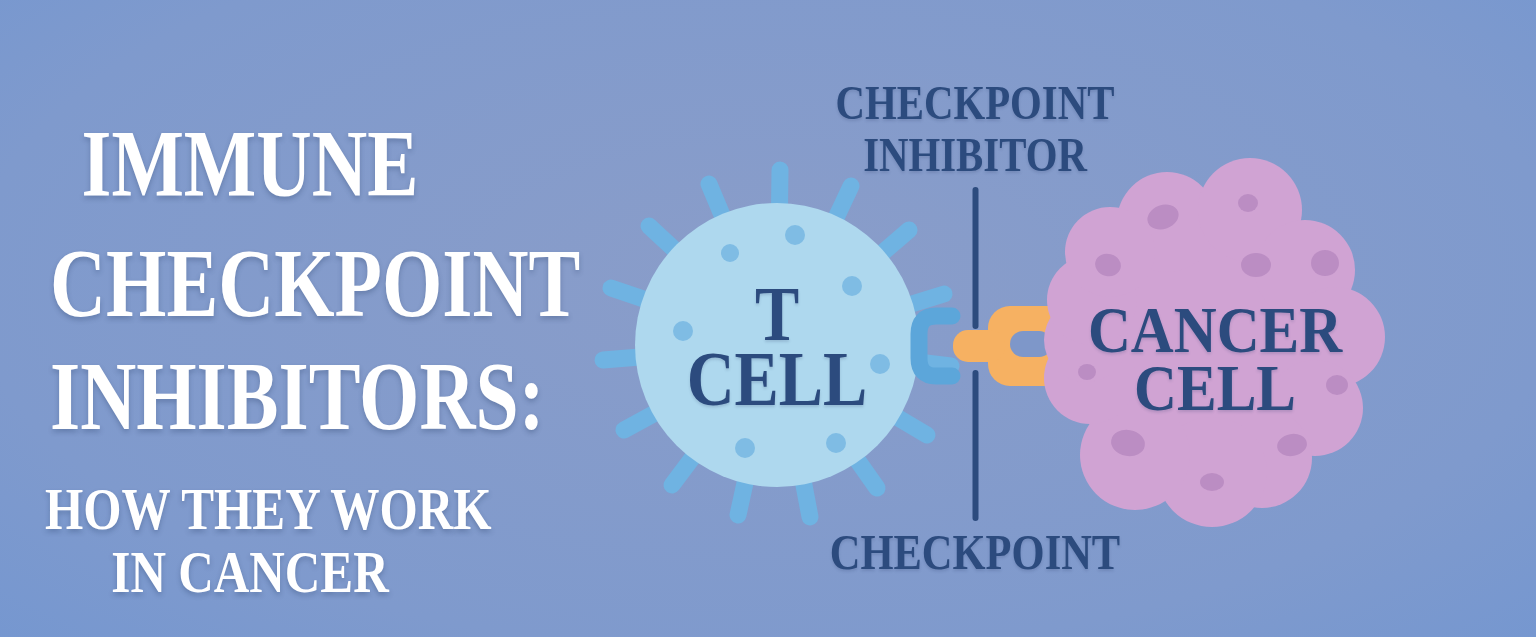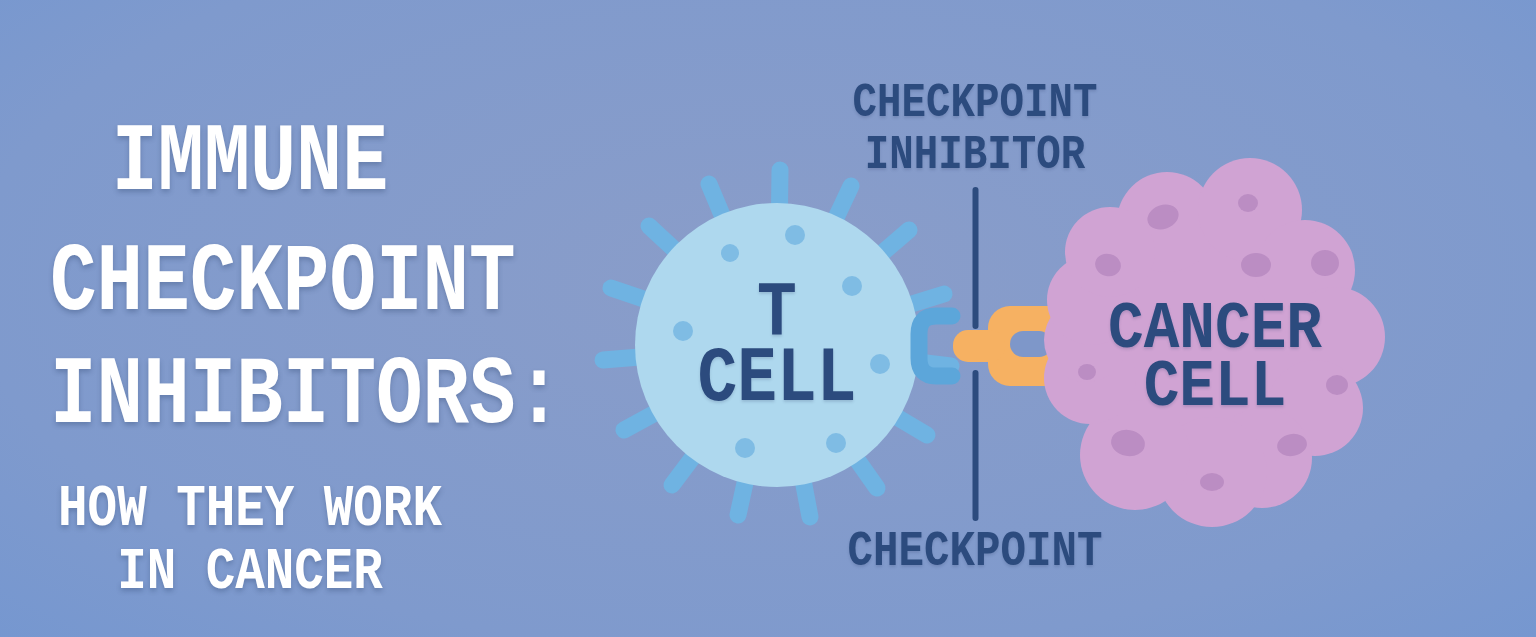--- a/index.html
+++ b/index.html
@@ -1,21 +1,21 @@
 <!DOCTYPE html>
 <html><head>
 <meta charset="utf-8">
 <style>
   html,body{margin:0;padding:0;background:#5f90d2;}
   .stage{
     position:relative;
     width:1536px;height:637px;
     overflow:hidden;
     background:radial-gradient(ellipse 115% 130% at 50% 44%, #8A9DC9 0%, #7F9ACD 45%, #6893D4 85%, #5F90D2 100%);
-    font-family:Liberation Mono, monospace;
+    font-family:Liberation Serif, serif;
   }
   .stage svg{position:absolute;left:0;top:0;}
   .txt{
     position:absolute;
     font-weight:bold;
     line-height:1;
     text-align:center;
     white-space:nowrap;
     transform-origin:50% 50%;
   }

